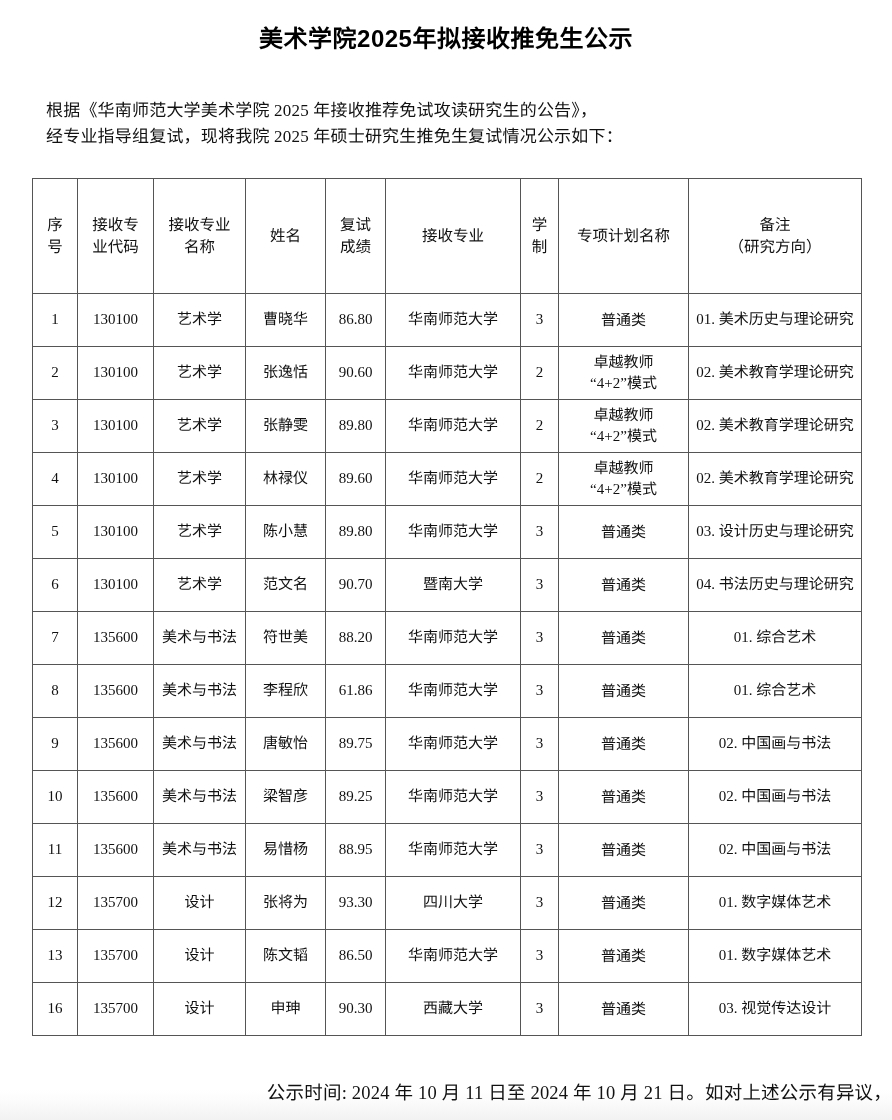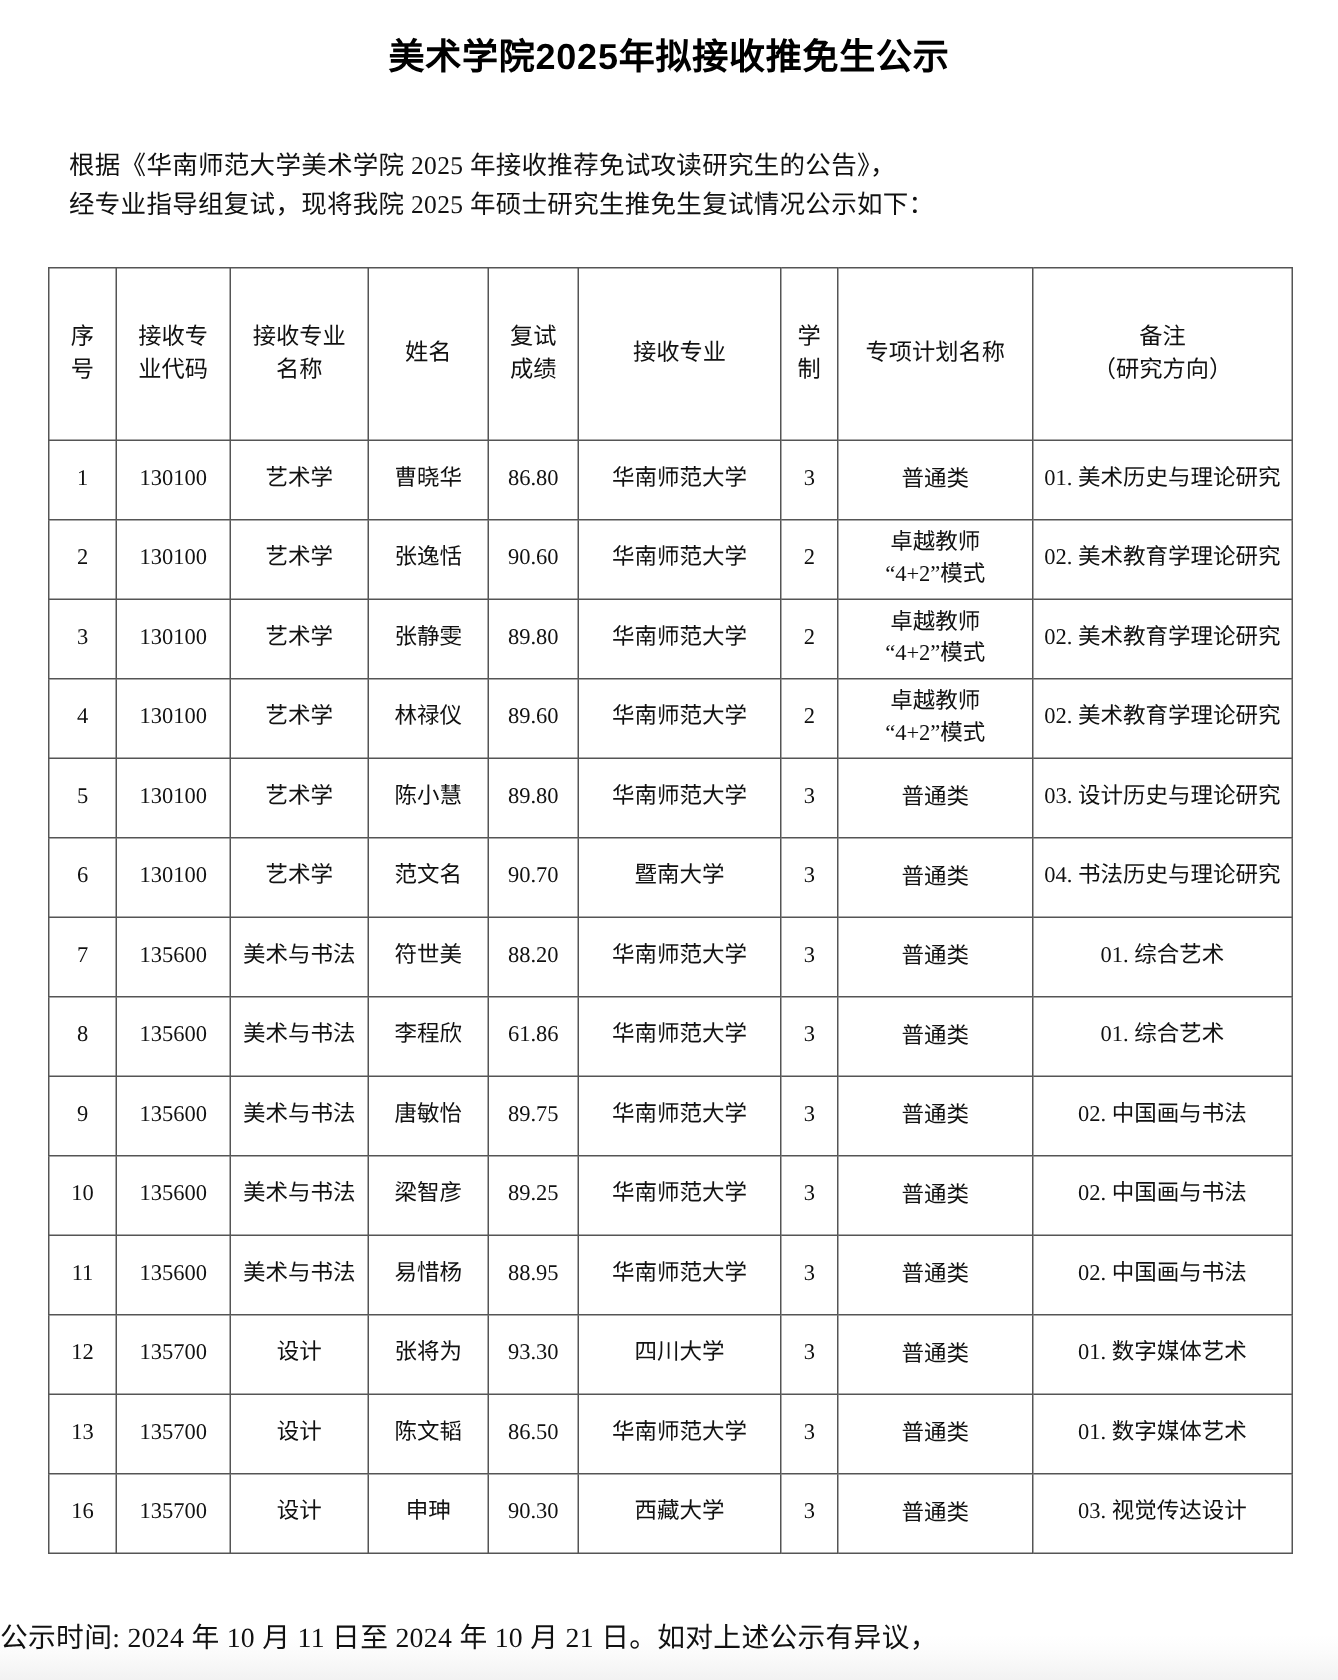--- a/index.html
+++ b/index.html
@@ -97,21 +97,21 @@
 
   .hdr-stack { display: block; }
   .plan-stack { display: block; line-height: 1.4; }
 
   
   .footer-note {
     position: absolute;
     left: 0;
     top: 1081px;
     width: 892px;
-    text-align: left;
+    text-align: right;
     font-size: 18.5px;
     line-height: 1.4;
     letter-spacing: 0.2px;
     color: #111111;
     white-space: nowrap;
   }
 </style>
 </head>
 <body>
 

